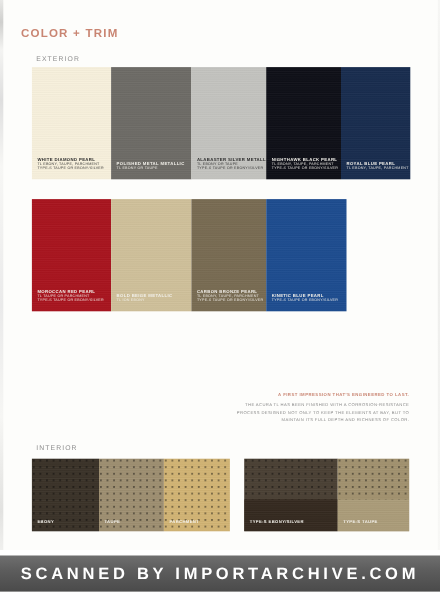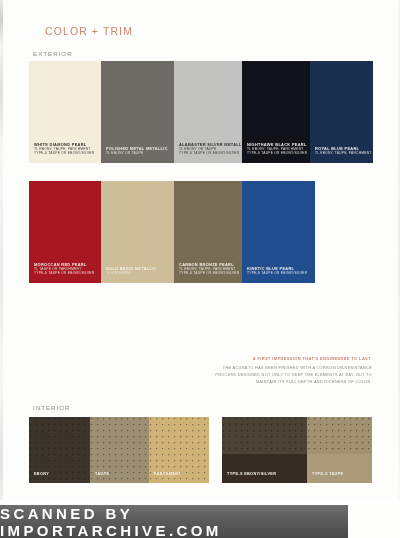--- a/index.html
+++ b/index.html
@@ -37,26 +37,26 @@
   .scan-edge-right {
     position: absolute;
     right: 0; top: 0;
     width: 2px; height: 505px;
     background: linear-gradient(to bottom, #f6f6f4, #eeeeec, #f8f8f6);
   }
 
   
   .title {
     position: absolute;
-    left: 45px;
+    left: 19px;
     top: 25px;
     font-size: 10.5px;
     letter-spacing: 1.1px;
     color: #c98572;
-    font-weight: 400;
+    font-weight: 700;
   }
 
   .section-label {
     position: absolute;
     left: 33px;
     font-size: 6.2px;
     letter-spacing: 1.0px;
     color: #8d8d8d;
     font-weight: 400;
   }
@@ -188,21 +188,21 @@
     letter-spacing: 0.34px;
     white-space: nowrap;
   }
   .int-caption.cap-light { color: #f4f2ec; }
 
   
   .watermark {
     position: absolute;
     left: 0;
     bottom: 0;
-    width: 348px;
+    width: 400px;
     height: 33px;
     background: linear-gradient(to bottom, #6f6f6f 0%, #5d5d5d 40%, #4a4a4a 100%);
     display: flex;
     align-items: center;
     justify-content: center;
   }
   .watermark-text {
     color: #ffffff;
     font-size: 15px;
     font-weight: bold;

